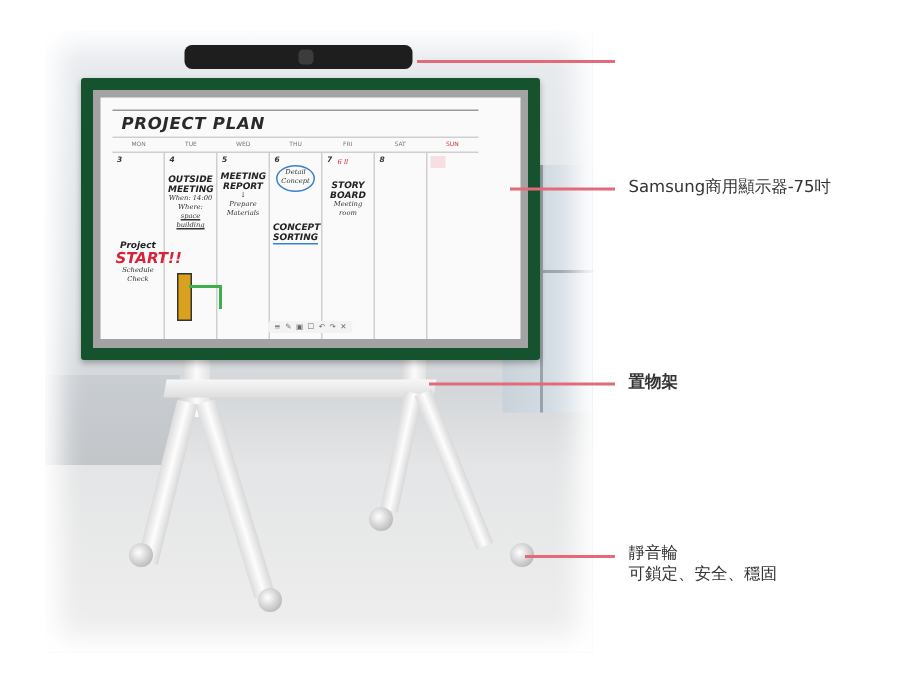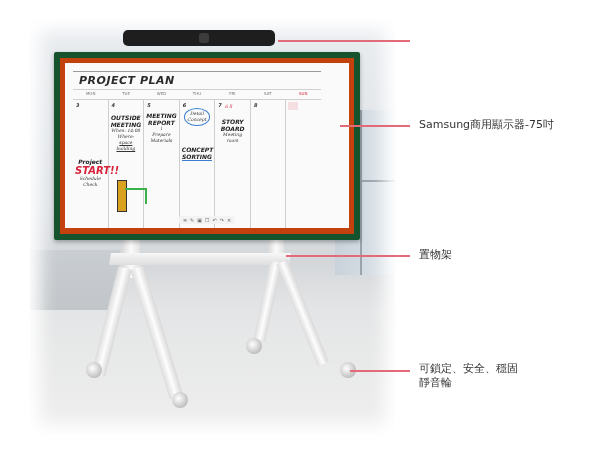--- a/index.html
+++ b/index.html
@@ -10,21 +10,21 @@
   .photo:after { content:""; position:absolute; inset:0; pointer-events:none;
     box-shadow: inset 0 0 18px 10px #ffffff; }
   .window { position:absolute; right:0; top:90px; width:60px; height:165px;
     background: linear-gradient(90deg,#c9d2da,#dfe6ec); }
   .window-bar { position:absolute; background:#9aa3ab; }
   .floor-chairs { position:absolute; left:0; top:230px; width:90px; height:60px;
     background: linear-gradient(180deg,#c7ccd1,#b9bec2); opacity:.8; }
 
   
   .display { position:absolute; left:54px; top:52px; width:306px; height:188px;
-    background:#c2410c; border:6px solid #14532d; border-radius:2px; box-sizing:border-box;
+    background:#a3a3a3; border:8px solid #14532d; border-radius:2px; box-sizing:border-box;
     box-shadow: 0 2px 4px rgba(0,0,0,.3); }
   .screen { position:absolute; left:5px; top:5px; right:5px; bottom:6px; background:#fafafa; overflow:hidden; }
   .plan-title { position:absolute; left:14px; top:11px; font:italic bold 11px "DejaVu Sans", sans-serif; color:#2a2a2a; letter-spacing:.5px; }
   .top-rule { position:absolute; left:8px; right:28px; top:8px; height:1px; background:#9a9a9a; }
   .head-rule { position:absolute; left:8px; right:28px; top:26px; height:1px; background:#cfcfcf; }
   .days { position:absolute; left:8px; right:28px; top:28px; display:flex; }
   .day { flex:1; font-size:4px; color:#777; text-align:center; }
   .day.sun { color:#d02c3a; }
   .cols { position:absolute; left:8px; right:28px; top:36px; bottom:0; display:flex; border-top:1px solid #cfcfcf; }
   .col { flex:1; border-right:1px solid #cfcfcf; position:relative; }
@@ -157,19 +157,19 @@
 <div class="line" style="left:278px;top:40px;width:132px;"></div>
 <div class="line" style="left:340px;top:125px;width:70px;"></div>
 <div class="line" style="left:286px;top:255px;width:124px;"></div>
 <div class="line" style="left:350px;top:370px;width:60px;"></div>
 
 <div class="label" style="top:30px;">
 </div>
 <div class="label" style="top:118px;">
   <div>Samsung商用顯示器-75吋</div>
 </div>
-<div class="label" style="top:248px;">
+<div class="label" style="top:248px;font-weight:bold;">
   <div>置物架</div>
 </div>
 <div class="label" style="top:362px;">
+  <div>靜音輪</div>
   <div>可鎖定、安全、穩固</div>
-  <div>靜音輪</div>
 </div>
 
 </body></html>

